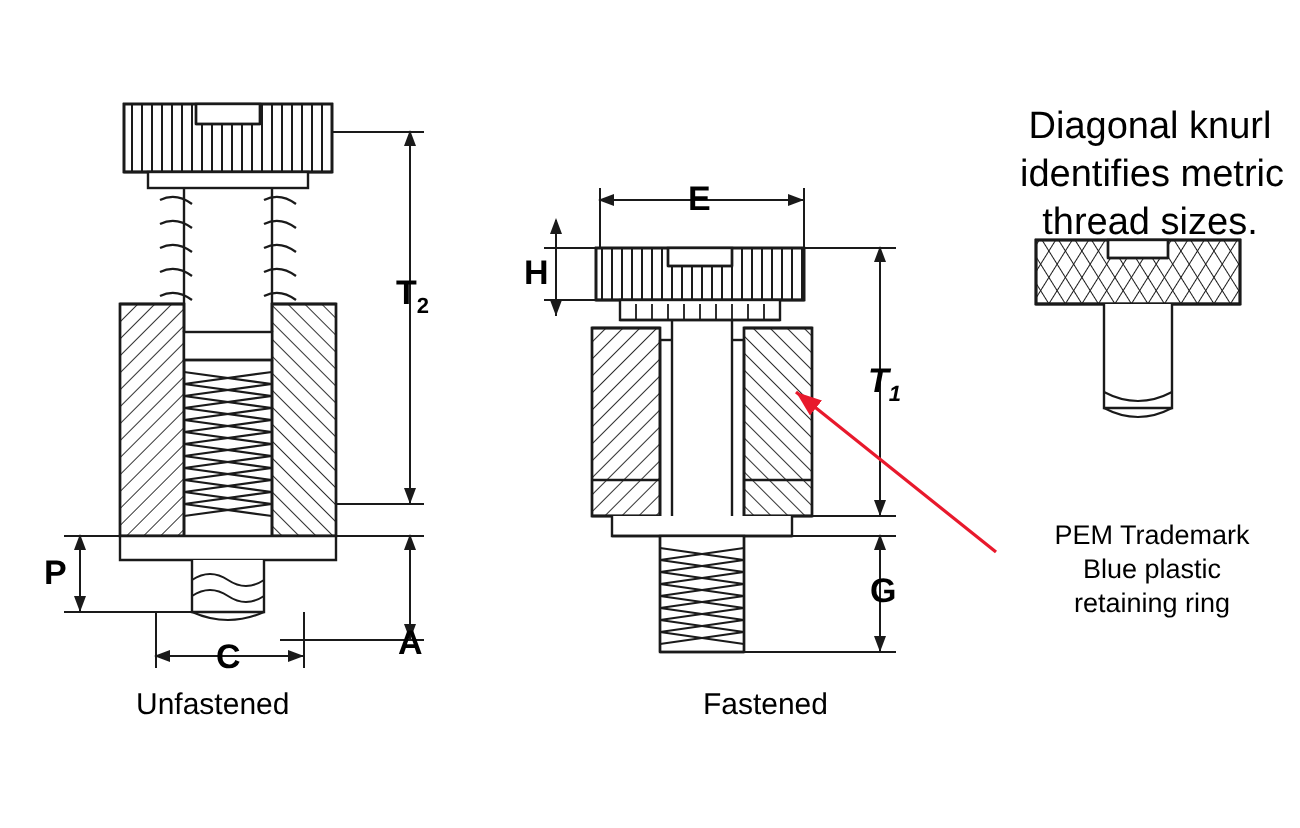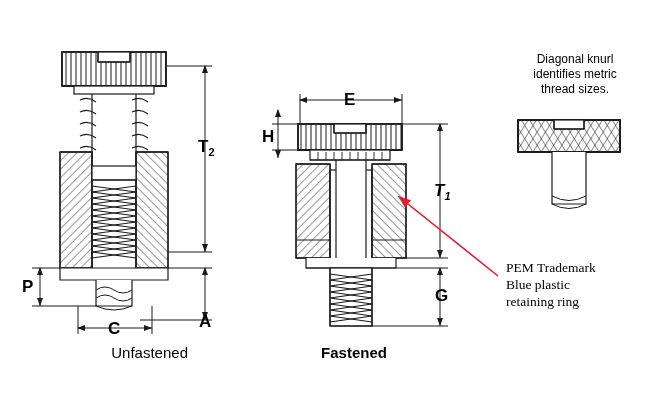--- a/index.html
+++ b/index.html
@@ -32,27 +32,26 @@
   .dimlabel {
     font-size: 17px;
     font-weight: bold;
   }
   .dimsub {
     font-size: 11px;
     font-weight: bold;
     vertical-align: sub;
   }
   .note {
-    font-size: 12px;
+    font-size: 19px;
     text-align: center;
   }
   .trade {
     font-size: 13.5px;
-    text-align: left;
-    font-family: Liberation Serif, serif;
+    text-align: center;
   }
 </style>
 </head>
 <body>
 
 <div id="stage">
 
   <svg width="650" height="414" viewBox="0 0 650 414">
     <defs>
       <marker id="arrHead" markerWidth="9" markerHeight="9" refX="8" refY="3" orient="auto">
@@ -234,18 +233,18 @@
   <div class="lbl dimlabel" style="left:198px; top:136px;"><span>T</span><span class="dimsub">2</span></div>
   <div class="lbl dimlabel" style="left:22px; top:276px;"><span>P</span></div>
   <div class="lbl dimlabel" style="left:199px; top:311px;"><span>A</span></div>
   <div class="lbl dimlabel" style="left:108px; top:318px;"><span>C</span></div>
 
   <div class="lbl dimlabel" style="left:344px; top:89px;"><span>E</span></div>
   <div class="lbl dimlabel" style="left:262px; top:126px;"><span>H</span></div>
   <div class="lbl dimlabel" style="left:434px; top:180px;font-style:italic;">T<span class="dimsub">1</span></div>
   <div class="lbl dimlabel" style="left:435px; top:285px;"><span>G</span></div>
 
-  <div class="lbl caption" style="left:68px; top:344px; width:120px; text-align:right;">Unfastened</div>
-  <div class="lbl caption" style="left:294px; top:344px; width:120px; text-align:center;font-weight:bold;">Fastened</div>
+  <div class="lbl caption" style="left:68px; top:344px; width:120px; text-align:left;">Unfastened</div>
+  <div class="lbl caption" style="left:294px; top:344px; width:120px; text-align:right;">Fastened</div>
 
   <div class="lbl note" style="left:510px; top:52px; width:130px;">Diagonal knurl<br>identifies metric<br>thread sizes.</div>
   <div class="lbl trade" style="left:506px; top:260px; width:140px;">PEM Trademark<br>Blue plastic<br>retaining ring</div>
 </div>
 
 </body></html>

